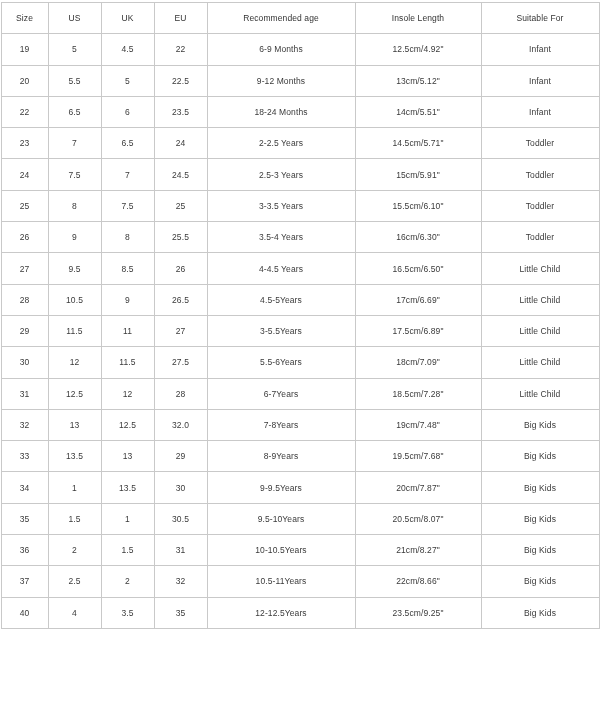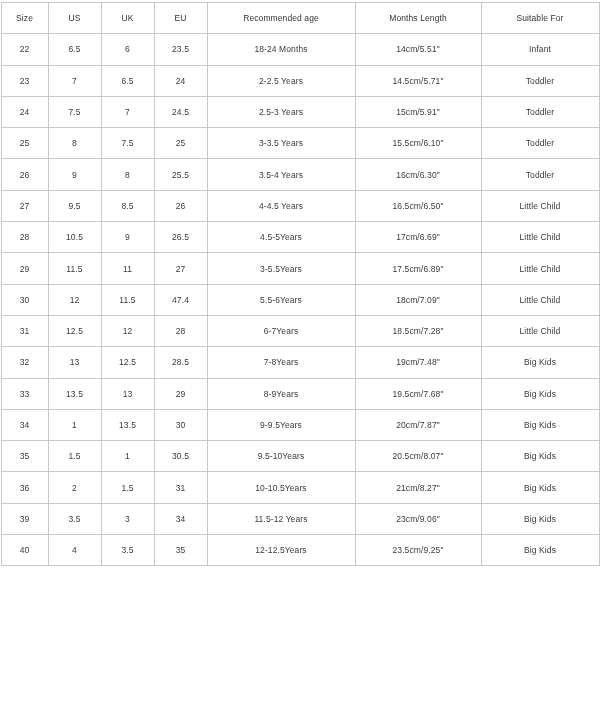--- a/index.html
+++ b/index.html
@@ -67,25 +67,43 @@
         <col class="c-ins">
         <col class="c-suit">
     </colgroup>
     <thead>
       <tr>
           <td>Size</td>
           <td>US</td>
           <td>UK</td>
           <td>EU</td>
           <td>Recommended age</td>
-          <td>Months Length</td>
+          <td>Insole Length</td>
           <td>Suitable For</td>
         </tr>
     </thead>
     <tbody>
+        <tr>
+          <td>19</td>
+          <td>5</td>
+          <td>4.5</td>
+          <td>22</td>
+          <td>6-9 Months</td>
+          <td>12.5cm/4.92"</td>
+          <td>Infant</td>
+        </tr>
+        <tr>
+          <td>20</td>
+          <td>5.5</td>
+          <td>5</td>
+          <td>22.5</td>
+          <td>9-12 Months</td>
+          <td>13cm/5.12"</td>
+          <td>Infant</td>
+        </tr>
         <tr>
           <td>22</td>
           <td>6.5</td>
           <td>6</td>
           <td>23.5</td>
           <td>18-24 Months</td>
           <td>14cm/5.51"</td>
           <td>Infant</td>
         </tr>
         <tr>
@@ -148,39 +166,39 @@
           <td>11</td>
           <td>27</td>
           <td>3-5.5Years</td>
           <td>17.5cm/6.89"</td>
           <td>Little Child</td>
         </tr>
         <tr>
           <td>30</td>
           <td>12</td>
           <td>11.5</td>
-          <td>47.4</td>
+          <td>27.5</td>
           <td>5.5-6Years</td>
           <td>18cm/7.09"</td>
           <td>Little Child</td>
         </tr>
         <tr>
           <td>31</td>
           <td>12.5</td>
           <td>12</td>
           <td>28</td>
           <td>6-7Years</td>
           <td>18.5cm/7.28"</td>
           <td>Little Child</td>
         </tr>
         <tr>
           <td>32</td>
           <td>13</td>
           <td>12.5</td>
-          <td>28.5</td>
+          <td>32.0</td>
           <td>7-8Years</td>
           <td>19cm/7.48"</td>
           <td>Big Kids</td>
         </tr>
         <tr>
           <td>33</td>
           <td>13.5</td>
           <td>13</td>
           <td>29</td>
           <td>8-9Years</td>
@@ -208,26 +226,26 @@
         <tr>
           <td>36</td>
           <td>2</td>
           <td>1.5</td>
           <td>31</td>
           <td>10-10.5Years</td>
           <td>21cm/8.27"</td>
           <td>Big Kids</td>
         </tr>
         <tr>
-          <td>39</td>
-          <td>3.5</td>
-          <td>3</td>
-          <td>34</td>
-          <td>11.5-12 Years</td>
-          <td>23cm/9.06"</td>
+          <td>37</td>
+          <td>2.5</td>
+          <td>2</td>
+          <td>32</td>
+          <td>10.5-11Years</td>
+          <td>22cm/8.66"</td>
           <td>Big Kids</td>
         </tr>
         <tr>
           <td>40</td>
           <td>4</td>
           <td>3.5</td>
           <td>35</td>
           <td>12-12.5Years</td>
           <td>23.5cm/9.25"</td>
           <td>Big Kids</td>

